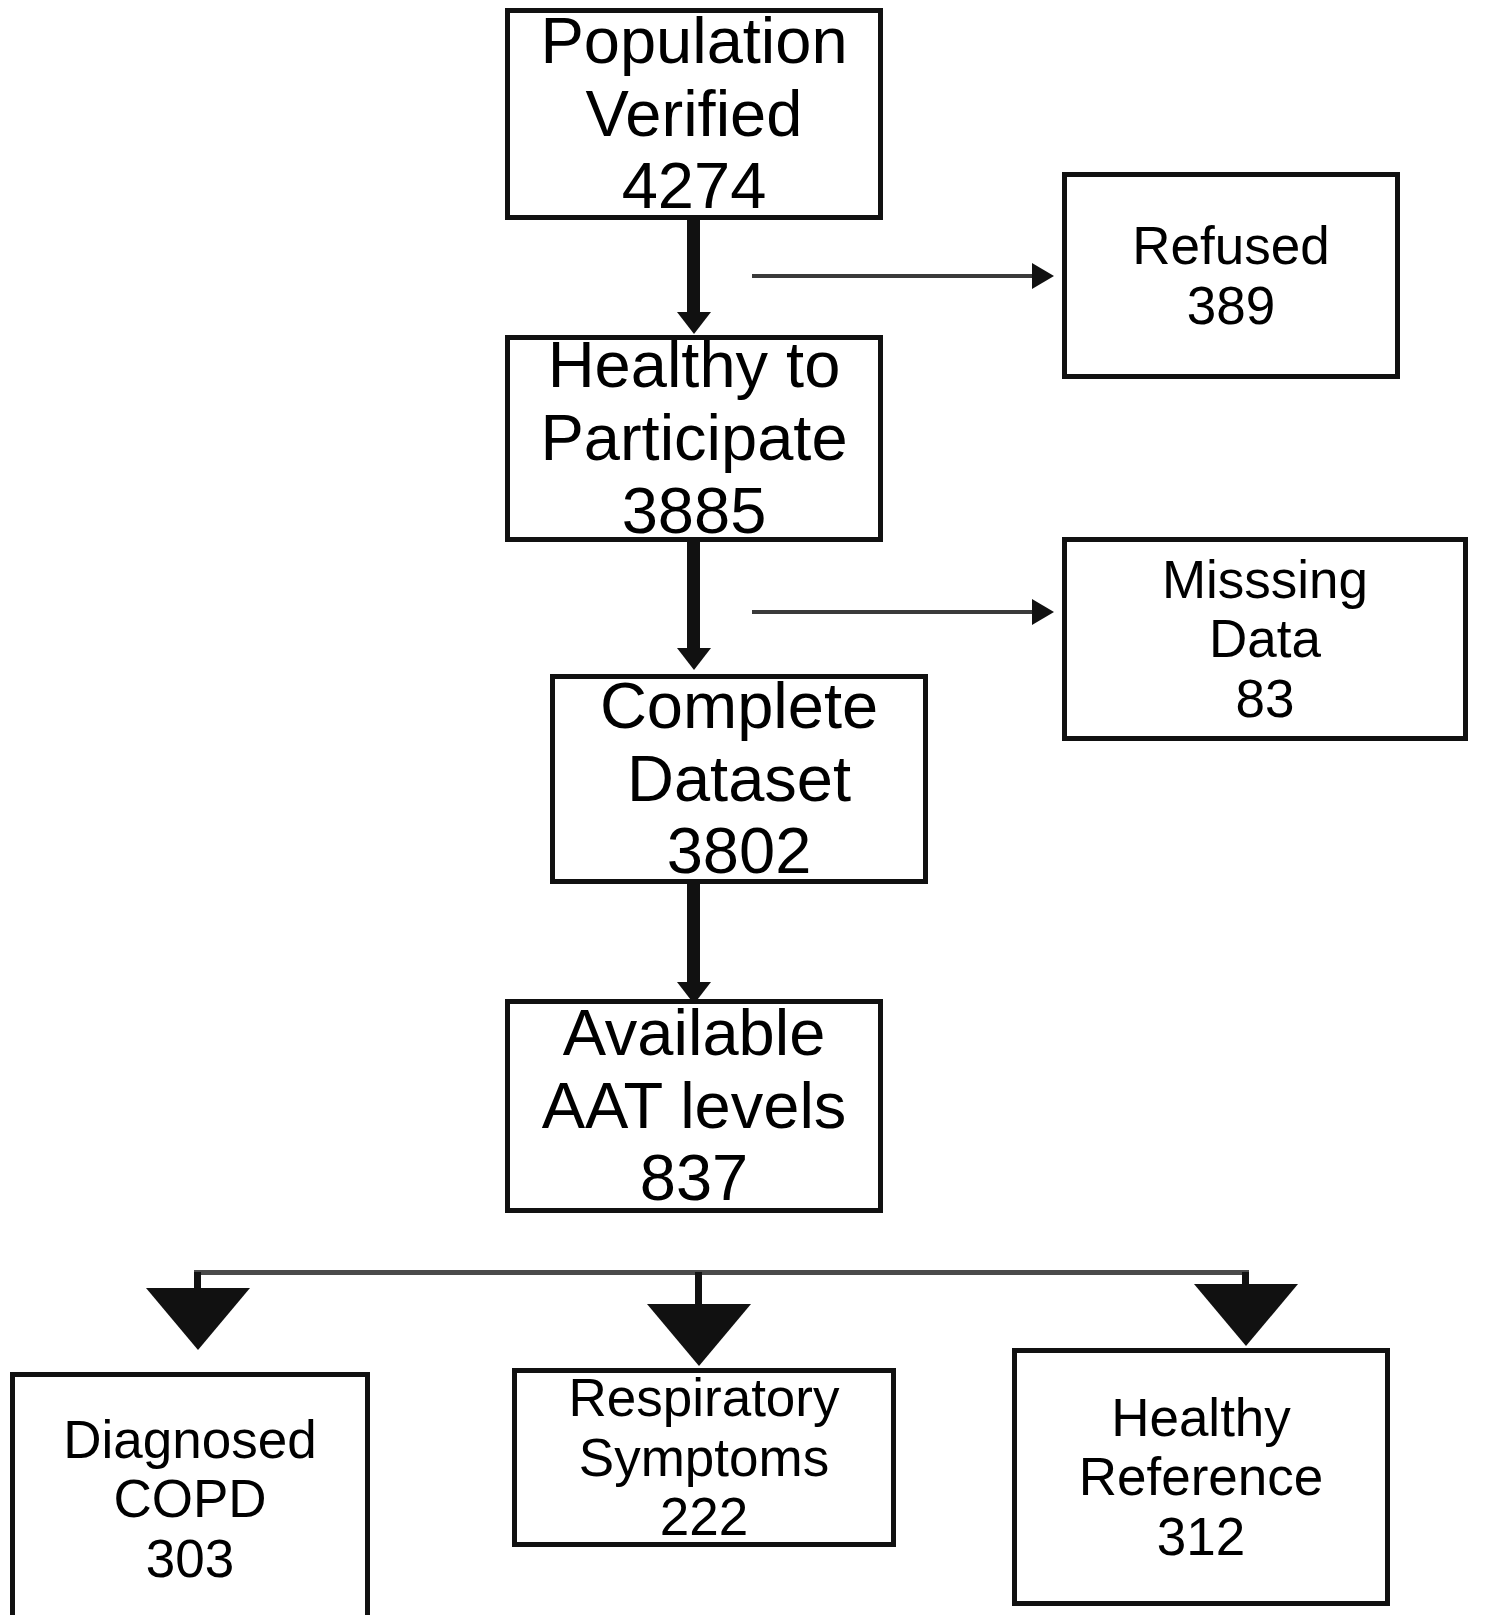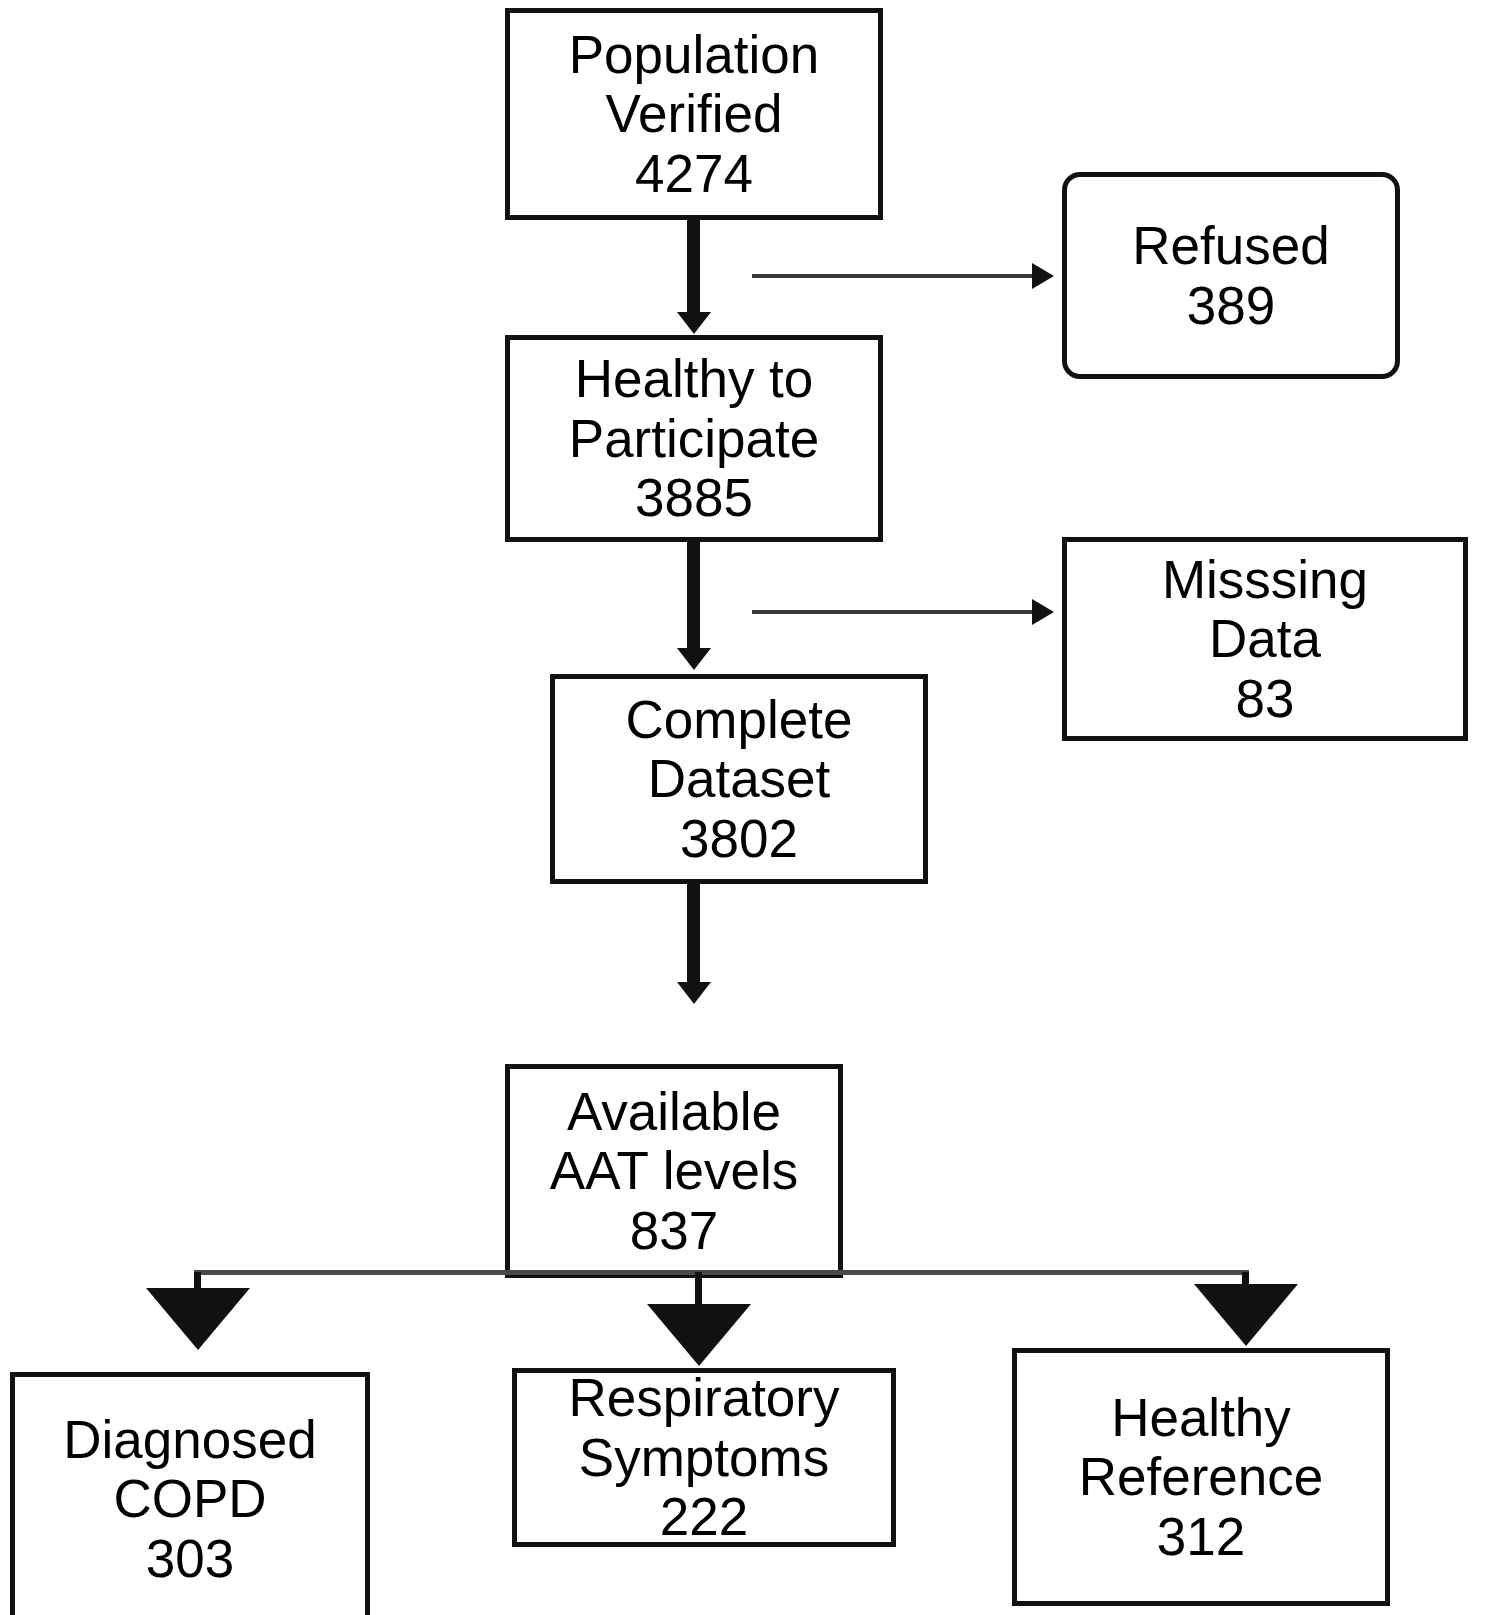--- a/index.html
+++ b/index.html
@@ -31,41 +31,41 @@
     justify-content: center;
     text-align: center;
     line-height: 1.12;
   }
   .node .line {
     display: block;
     white-space: nowrap;
   }
 
   
-  .t-main   { font-size: 53px; }
+  .t-main   { font-size: 65px; }
   .t-side   { font-size: 53px; }
   .t-bottom { font-size: 53px; }
 
   
   #node-population {
     left: 505px;  top: 8px;    width: 378px; height: 212px;
   }
   #node-agreed {
     left: 505px;  top: 335px;  width: 378px; height: 207px;
   }
   #node-complete {
     left: 505px;  top: 674px;  width: 378px; height: 210px; margin-left: 45px;
   }
   #node-aat {
-    left: 505px;  top: 1064px; width: 338px; height: 214px;
+    left: 505px;  top: 999px; width: 378px; height: 214px;
   }
 
   
   #node-refused {
-    left: 1062px; top: 172px;  width: 338px; height: 207px; border-radius: 18px;
+    left: 1062px; top: 172px;  width: 338px; height: 207px;
   }
   #node-missing {
     left: 1062px; top: 537px;  width: 406px; height: 204px;
   }
 
   
   #node-copd {
     left: 10px;   top: 1372px; width: 360px; height: 254px;
   }
   #node-resp {

